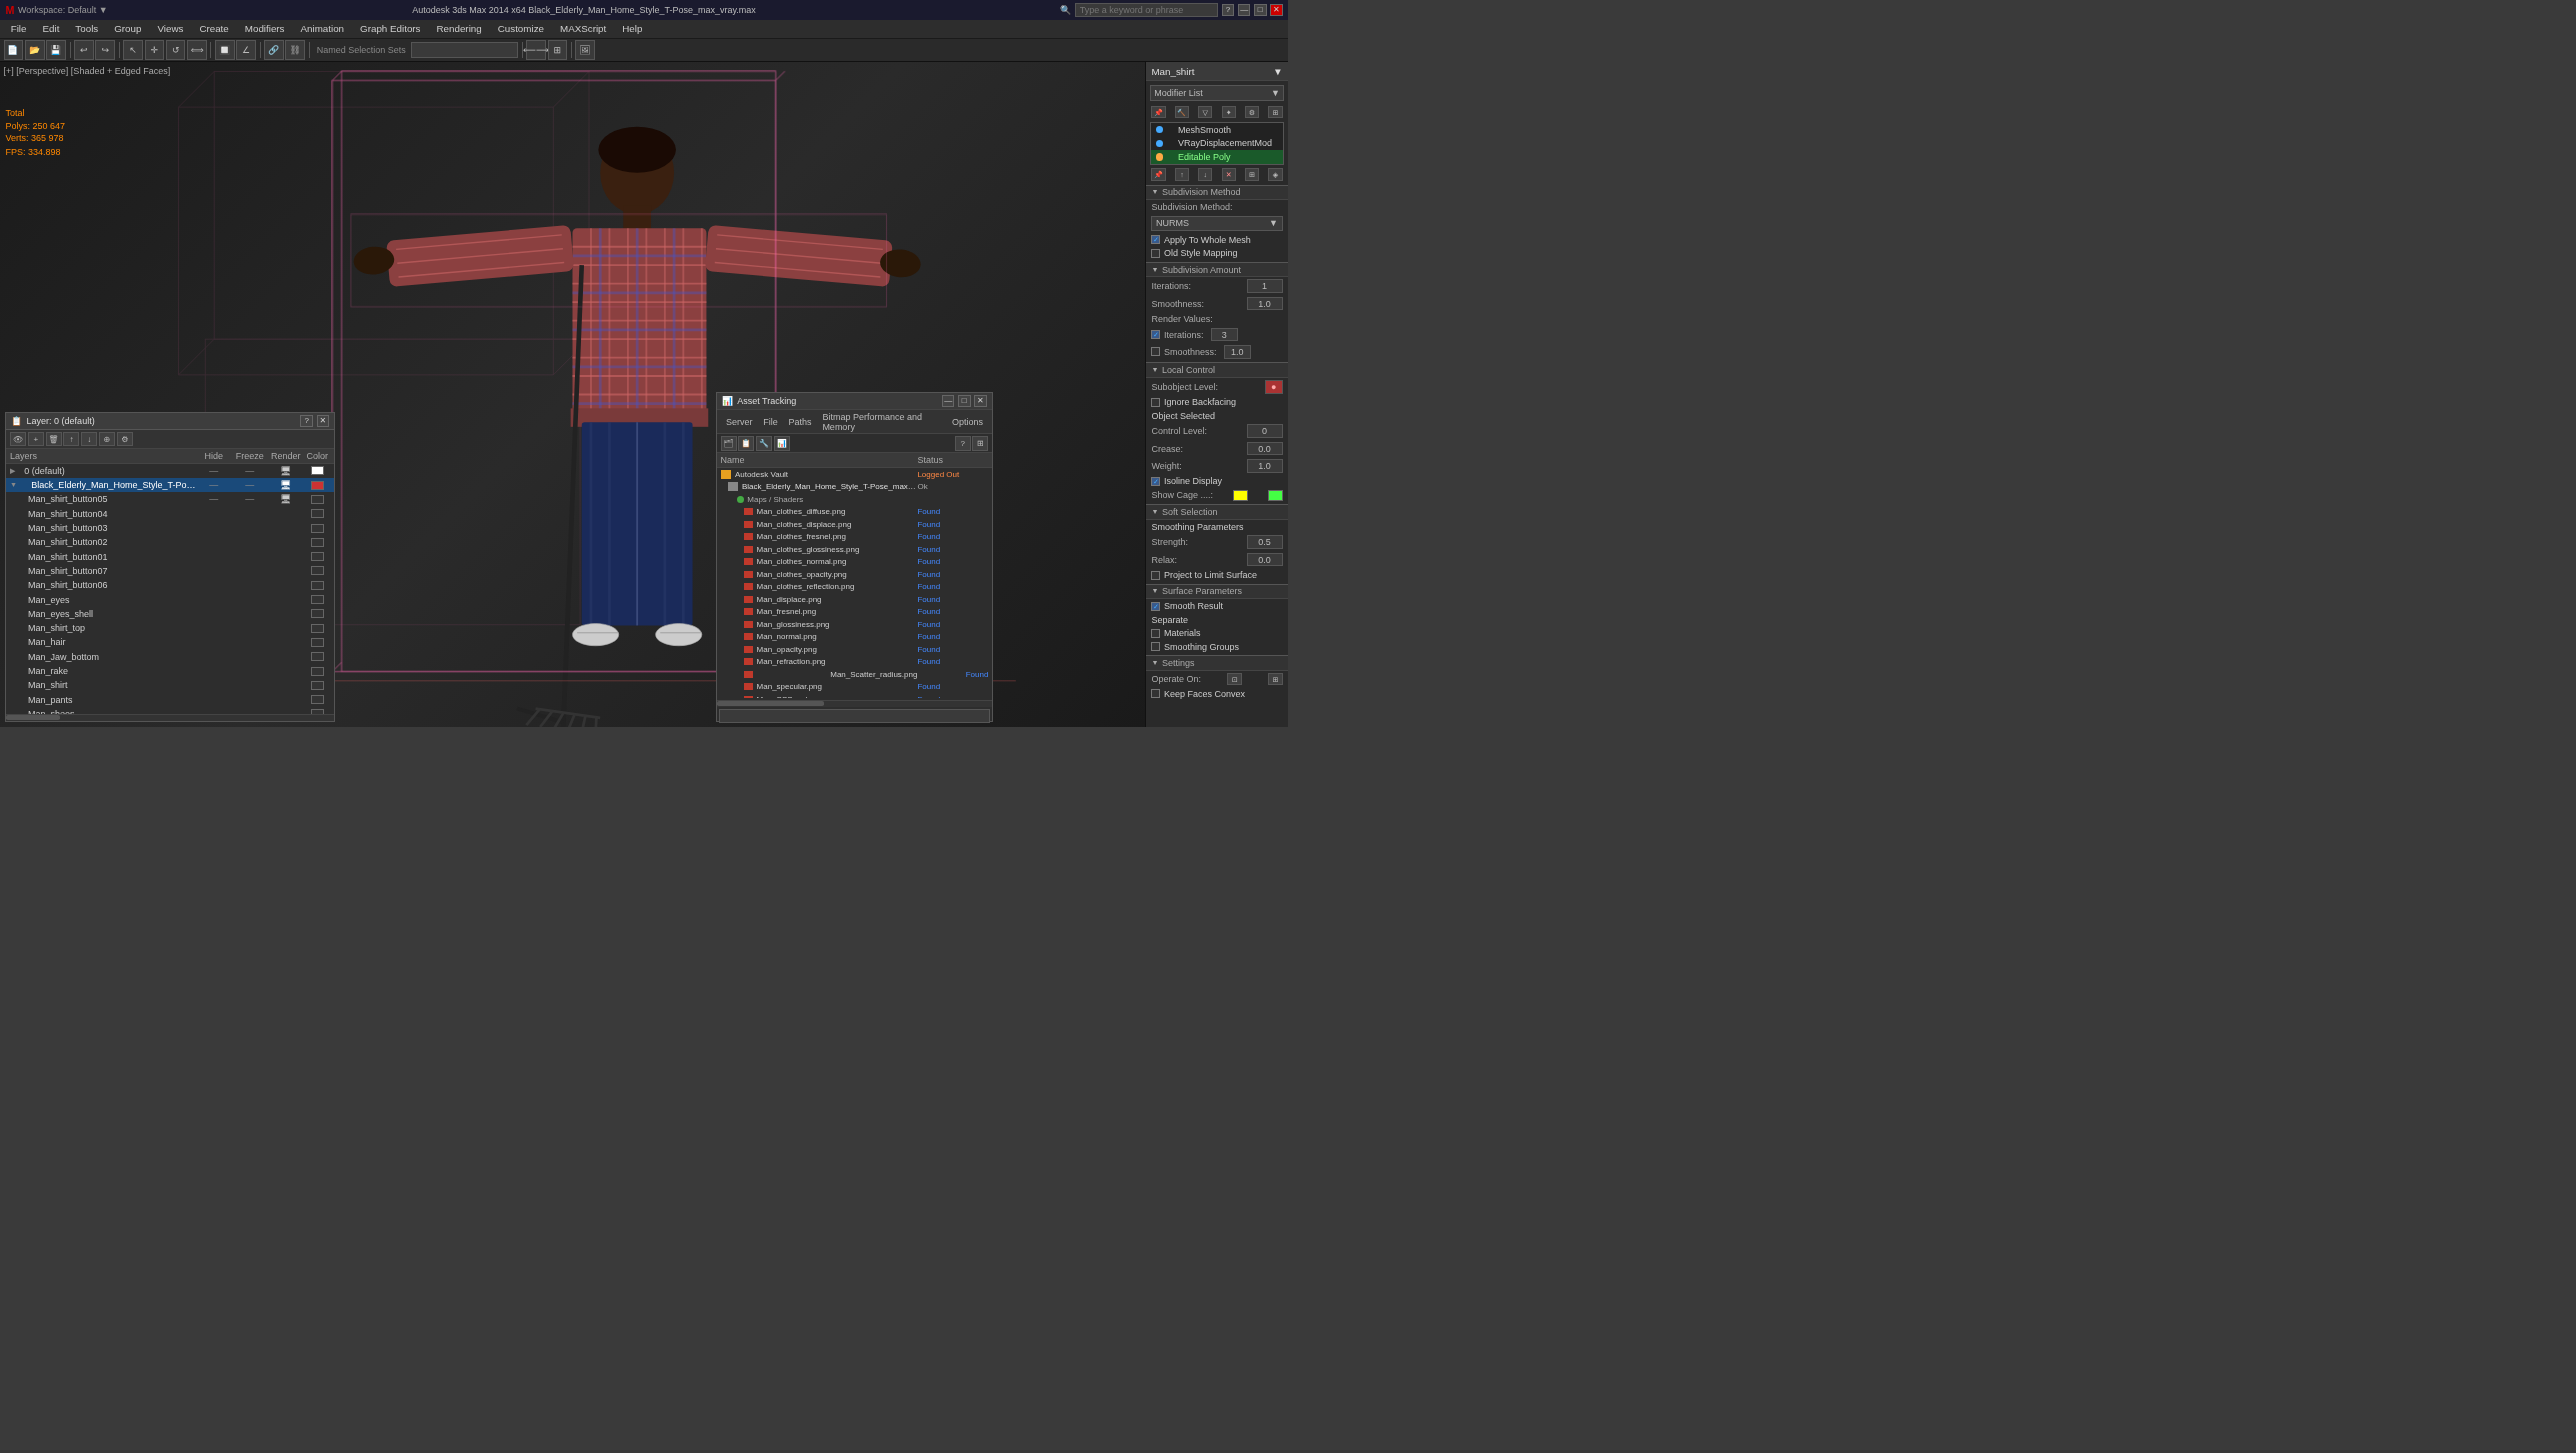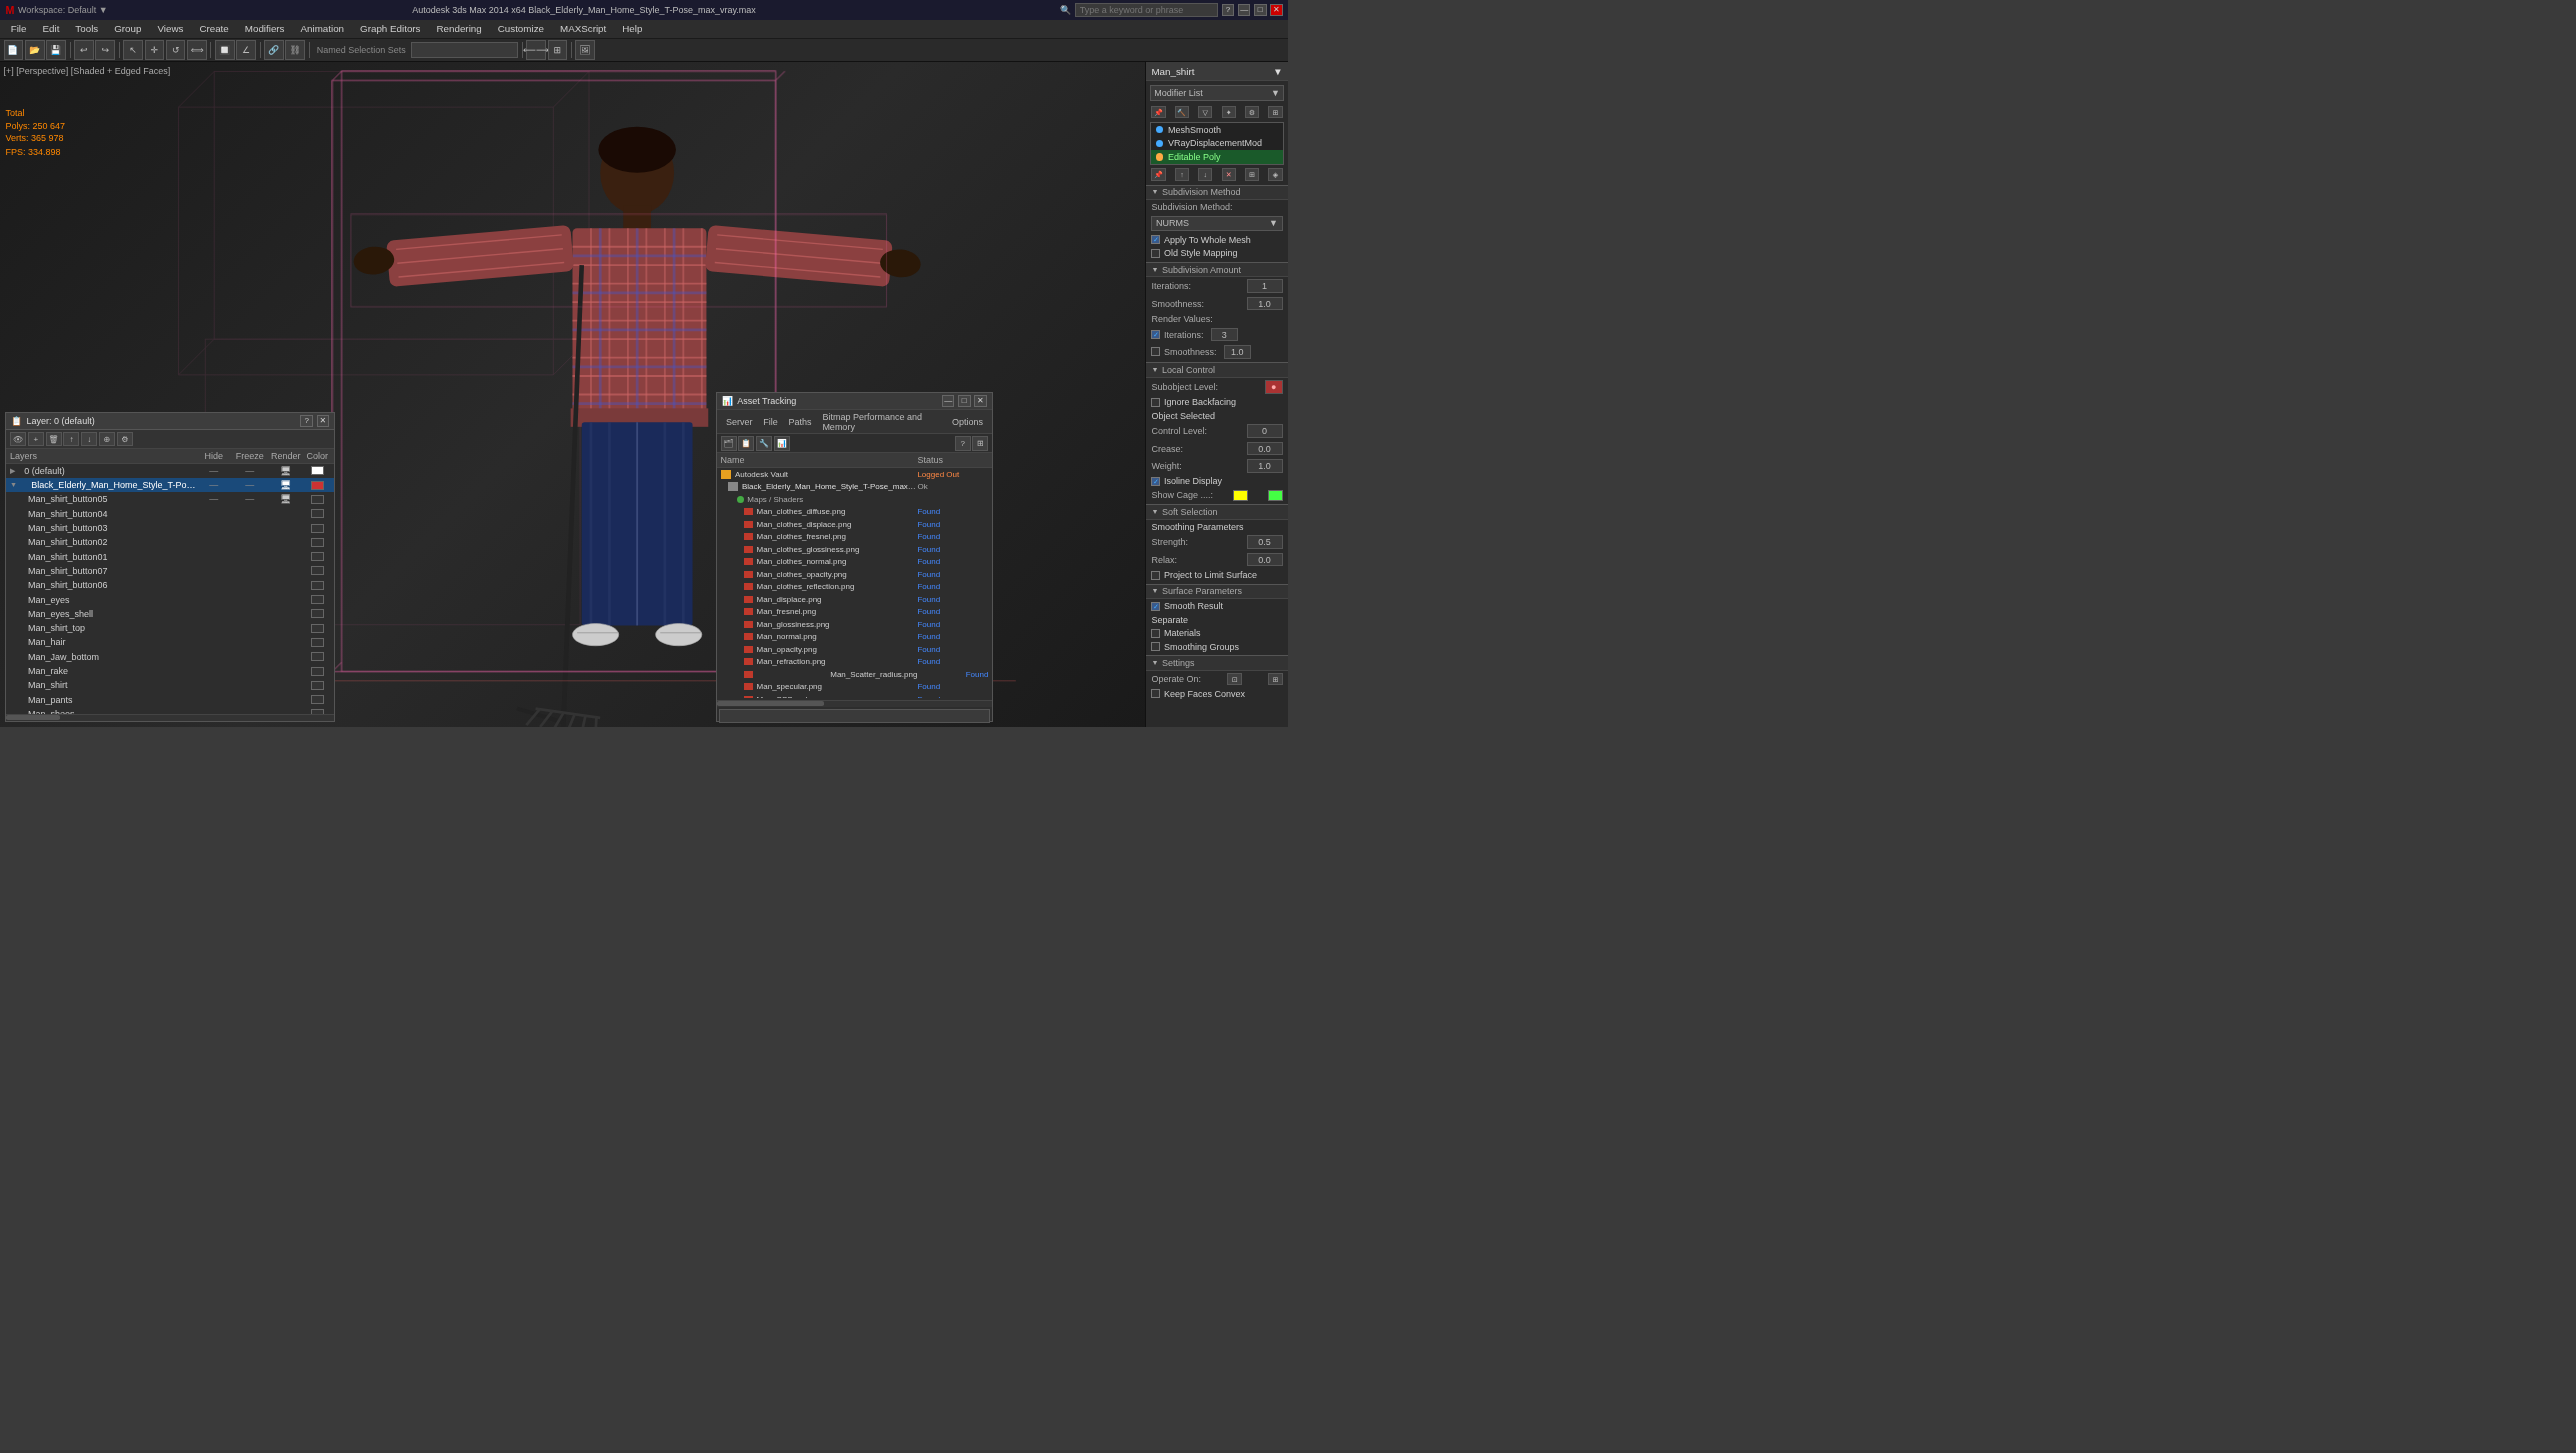--- a/index.html
+++ b/index.html
@@ -264,21 +264,21 @@
     .mod-stack {
       margin: 1.8px 3.6px;
       border: 0.9px solid #555;
       background: #222;
     }
     .mod-stack-item {
       padding: 1.8px 5.4px;
       cursor: pointer;
       display: flex;
       align-items: center;
-      gap: 5px;
+      gap: 15px;
       font-size: 9px;
     }
     .mod-stack-item.selected { background: #1a5a2a; color: #88ff88; }
     .mod-stack-item .dot { width: 7.1px; height: 7.1px; border-radius: 50%; }
     .dot-green { background: #4af; }
     .dot-orange { background: #fa4; }
     .section-bar {
       background: #333;
       padding: 1.8px 5.4px;
       color: #aaa;

